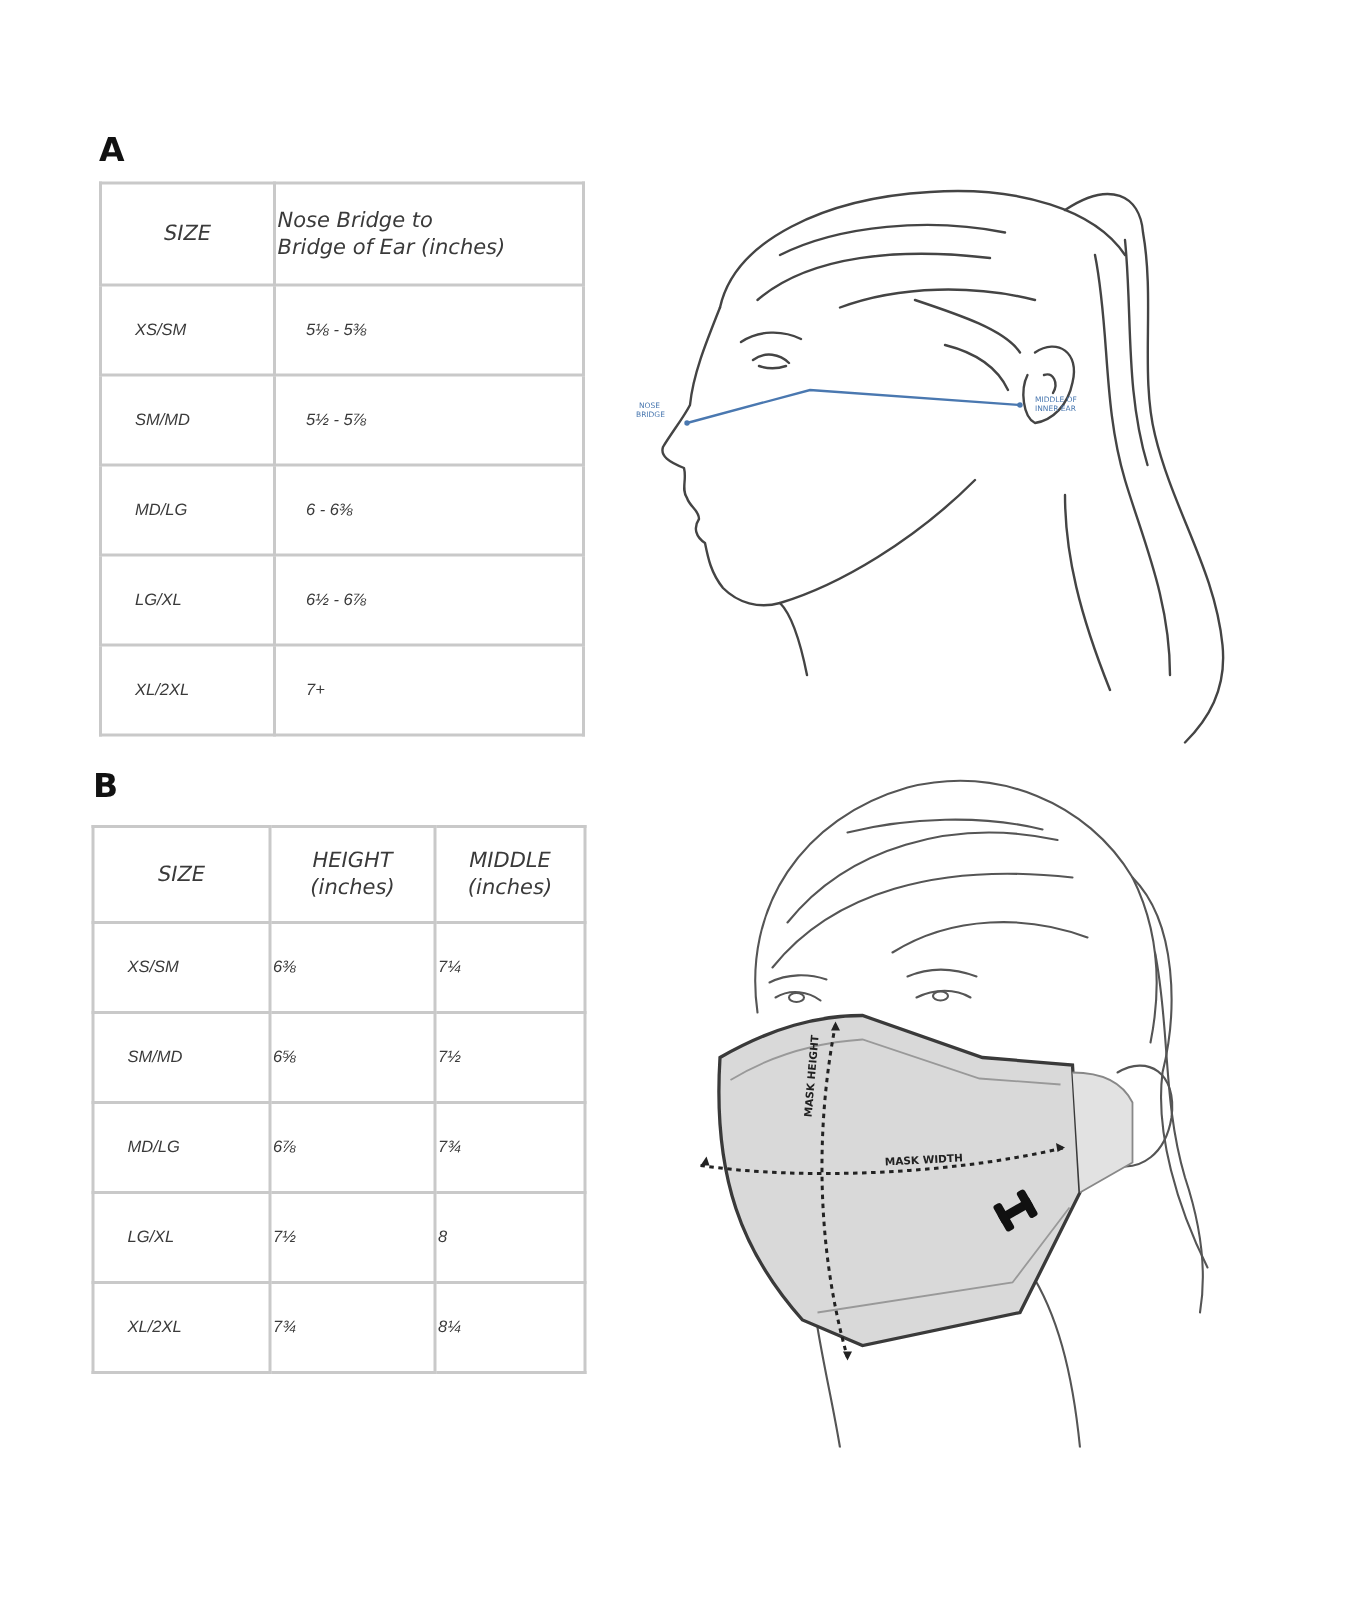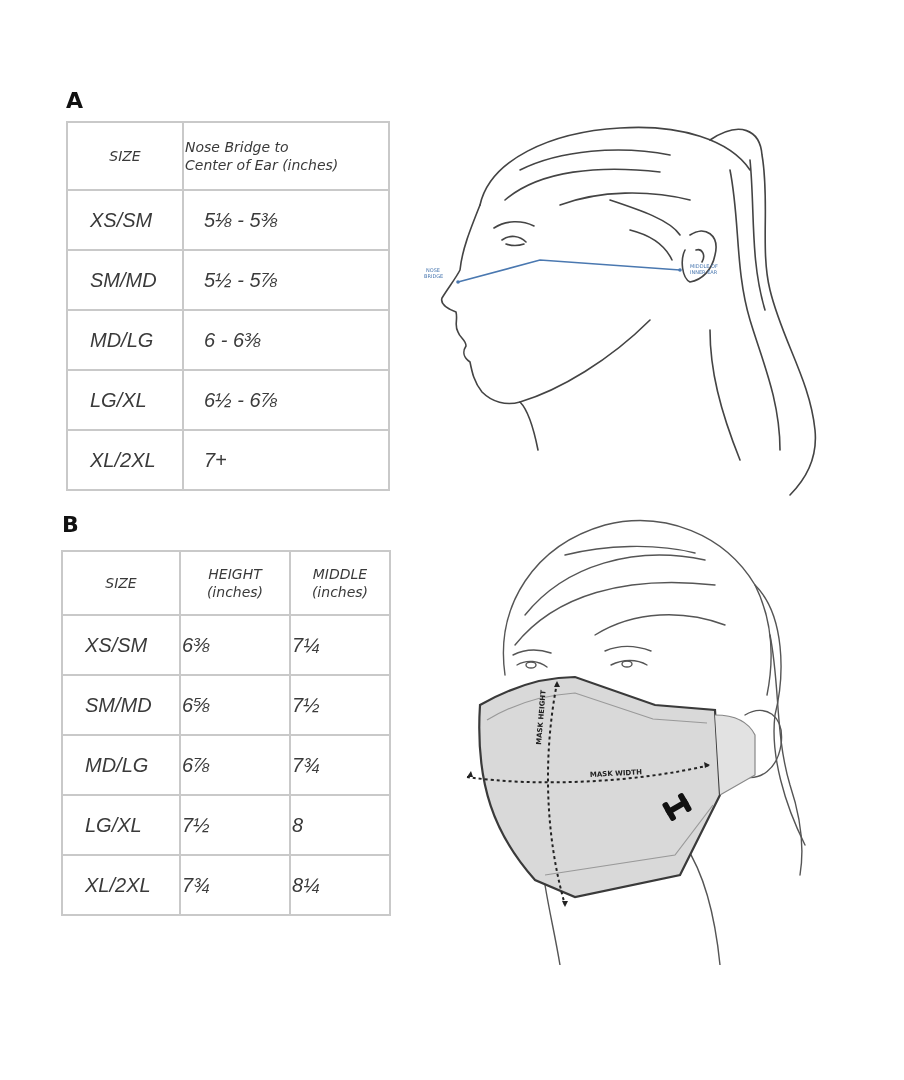--- a/index.html
+++ b/index.html
@@ -3,21 +3,21 @@
 <meta charset="utf-8">
 <style>
   html, body { margin: 0; padding: 0; background: #ffffff; }
   body { width: 904px; height: 1080px; position: relative; overflow: hidden;
          font-family: "DejaVu Sans", sans-serif; color: #2f2f2f; }
   .section-label { position: absolute; font-family: "DejaVu Sans", sans-serif;
          font-weight: bold; font-size: 22px; color: #111; }
   table.sz { position: absolute; border-collapse: collapse; font-family: "Liberation Sans", sans-serif; font-style: italic; }
   table.sz td, table.sz th { border: 2px solid #c9c9c9; font-weight: normal; color: #3a3a3a; }
   table.sz th { font-family: "DejaVu Sans", sans-serif; font-size: 14px; line-height: 18px; }
-  table.sz td { font-size: 20px; }
+  table.sz td { font-size: 11px; }
   #tableA { left: 66px; top: 121px; width: 324px; }
   #tableA th.c1 { width: 112px; height: 64px; text-align: center; }
   #tableA th.c2 { text-align: left; }
   #tableA td { height: 56px; }
   #tableA td.c1 { padding-left: 22px; }
   #tableA td.c2 { padding-left: 20px; }
   #tableB { left: 61px; top: 550px; width: 330px; }
   #tableB th { height: 60px; text-align: center; }
   #tableB th.c1 { width: 114px; }
   #tableB th.c2 { width: 106px; margin-left: 36px; }
@@ -31,21 +31,21 @@
 <body>
 
 <div class="section-label" style="left:66px; top:88px;">A</div>
 
 <table class="sz" id="tableA">
   <tbody>
       <tr>
     <th class="c1">SIZE</th>
     <th class="c2">
       <div>Nose Bridge to</div>
-      <div>Center of Ear (inches)</div>
+      <div>Bridge of Ear (inches)</div>
     </th>
   </tr>
   <tr>
     <td class="c1">XS/SM</td>
     <td class="c2">5⅛ - 5⅜</td>
   </tr>
   <tr>
     <td class="c1">SM/MD</td>
     <td class="c2">5½ - 5⅞</td>
   </tr>

